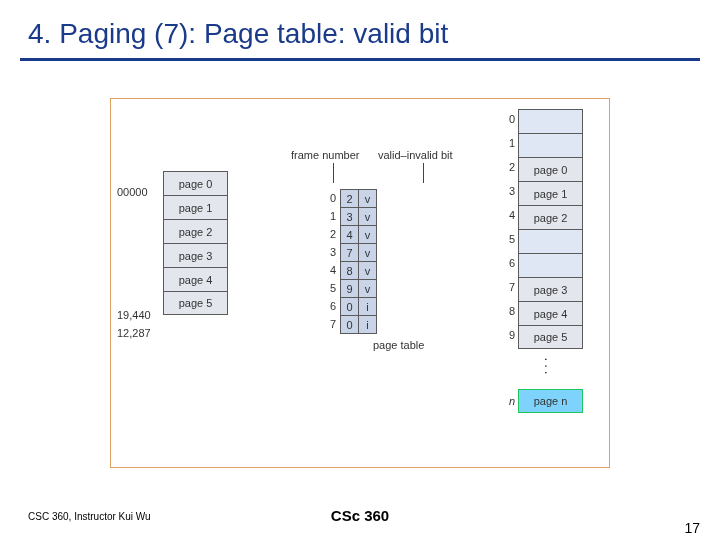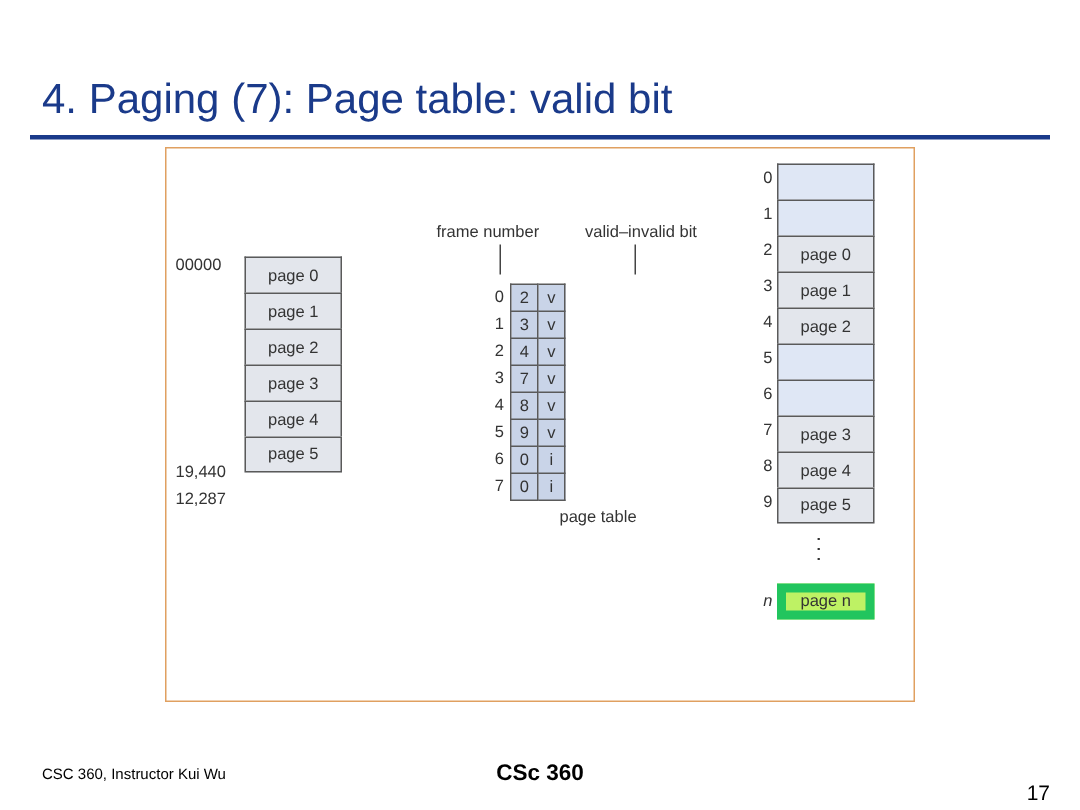--- a/index.html
+++ b/index.html
@@ -10,21 +10,20 @@
     background: #fff;
     font-family: Arial, Helvetica, sans-serif;
     position: relative;
     overflow: hidden;
   }
   .title {
     font-size: 28px;
     color: #1a3a8a;
     padding: 18px 0 8px 28px;
     font-weight: normal;
-    margin-top: 32px;
   }
   .rule {
     margin: 0 20px;
     border-top: 3px solid #1a3a8a;
   }
   .diagram-frame {
     position: absolute;
     left: 110px;
     top: 98px;
     width: 500px;
@@ -49,28 +48,28 @@
   .logical .row {
     height: 24px;
     border: 1px solid #5a5a5a;
     border-bottom: none;
     background: #e3e6ec;
     display: flex;
     align-items: center;
     justify-content: center;
   }
   .logical .row:last-child { border-bottom: 1px solid #5a5a5a; }
-  .addr-top { top: 72px; left: 6px; position: absolute; }
+  .addr-top { top: 87px; left: 6px; position: absolute; }
   .addr-10468 { top: 210px; left: 6px; position: absolute; }
   .addr-12287 { top: 228px; left: 6px; position: absolute; }
 
   
   .ptlabels { position: absolute; left: 180px; top: 50px; font-size: 11px; }
   .ptlabels .fn { position: absolute; left: 0; top: 0; white-space: nowrap; }
-  .ptlabels .vb { position: absolute; left: 99px; top: 0; white-space: nowrap; }
+  .ptlabels .vb { position: absolute; left: 87px; top: 0; white-space: nowrap; }
   .ptlabels .line { position:absolute; top:14px; width:1px; height:20px; background:#444; }
   .ptlabels .line.fn-line { left:42px; }
   .ptlabels .line.vb-line { left:132px; }
 
   .ptable {
     position: absolute;
     left: 215px;
     top: 90px;
     display: flex;
   }
@@ -99,21 +98,21 @@
     border-bottom: none;
     background: #e3e6ec;
     display:flex; align-items:center; justify-content:center;
   }
   .phys .row:last-child { border-bottom:1px solid #5a5a5a; }
   .phys .row.empty { background:#dfe7f5; }
   .phys-idx { position:absolute; right: 94px; font-size:11px; }
   .phys-dots { position:absolute; right:54px; top:258px; font-size:14px; letter-spacing:2px; writing-mode: vertical-rl; }
   .phys-n-row {
     position:absolute; right:26px; top: 290px; width:65px; height:24px;
-    border:6px solid #22c55e; background:#bef264;
+    border:1px solid #22c55e; background:#7dd3fc;
     display:flex; align-items:center; justify-content:center;
   }
   .phys-n-idx { position:absolute; right:94px; top:296px; font-size:11px; font-style:italic; }
 
   .footer-left {
     position:absolute; left:28px; bottom:18px;
     font-family: Liberation Sans, sans-serif;
     font-size:10px; color:#000;
   }
   .footer-center {

